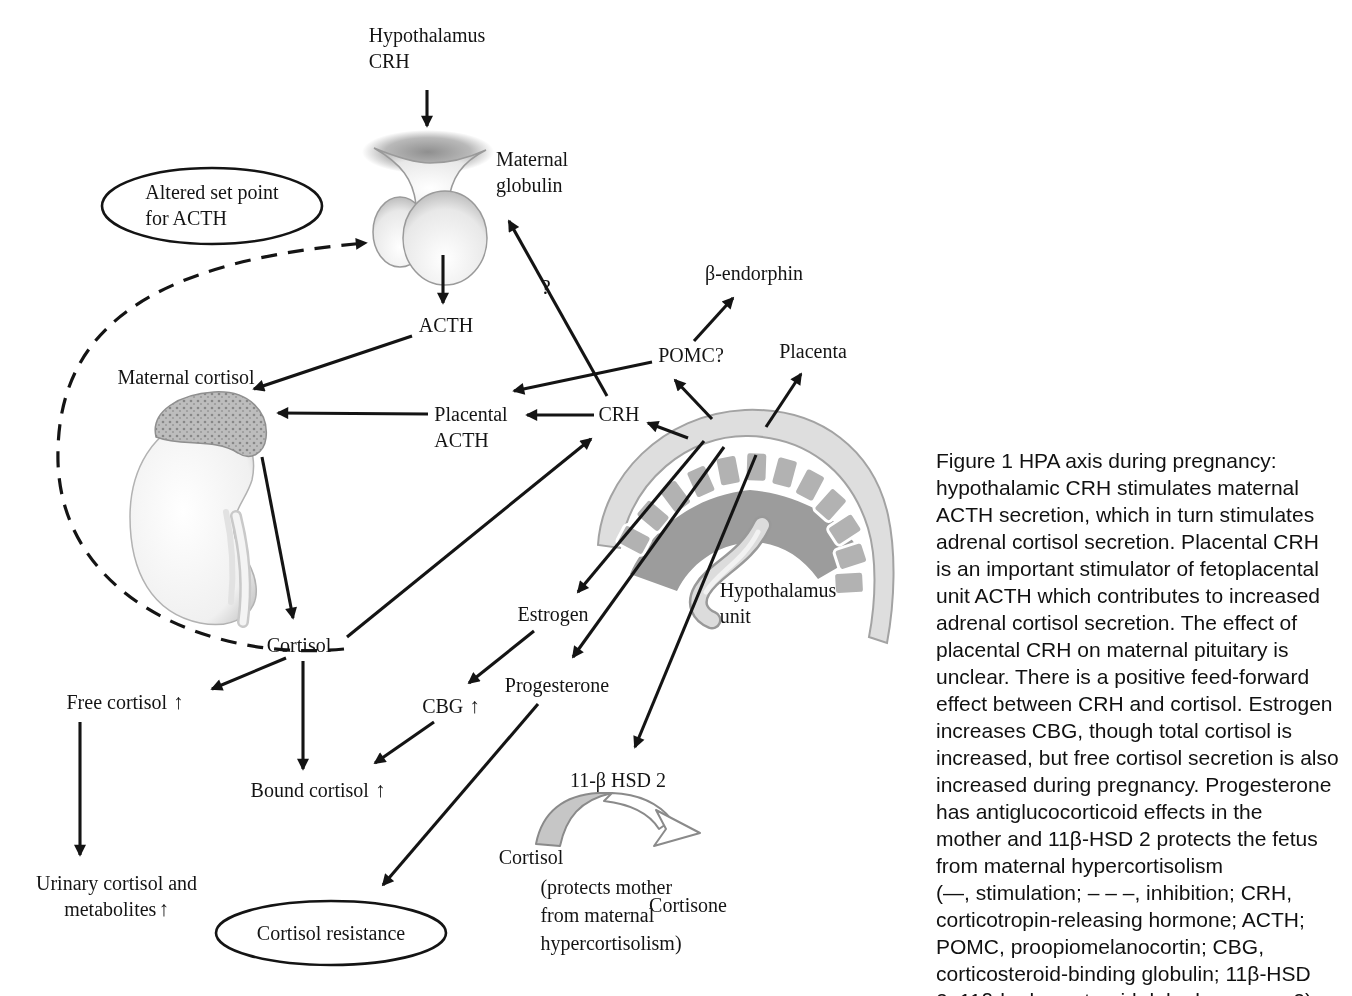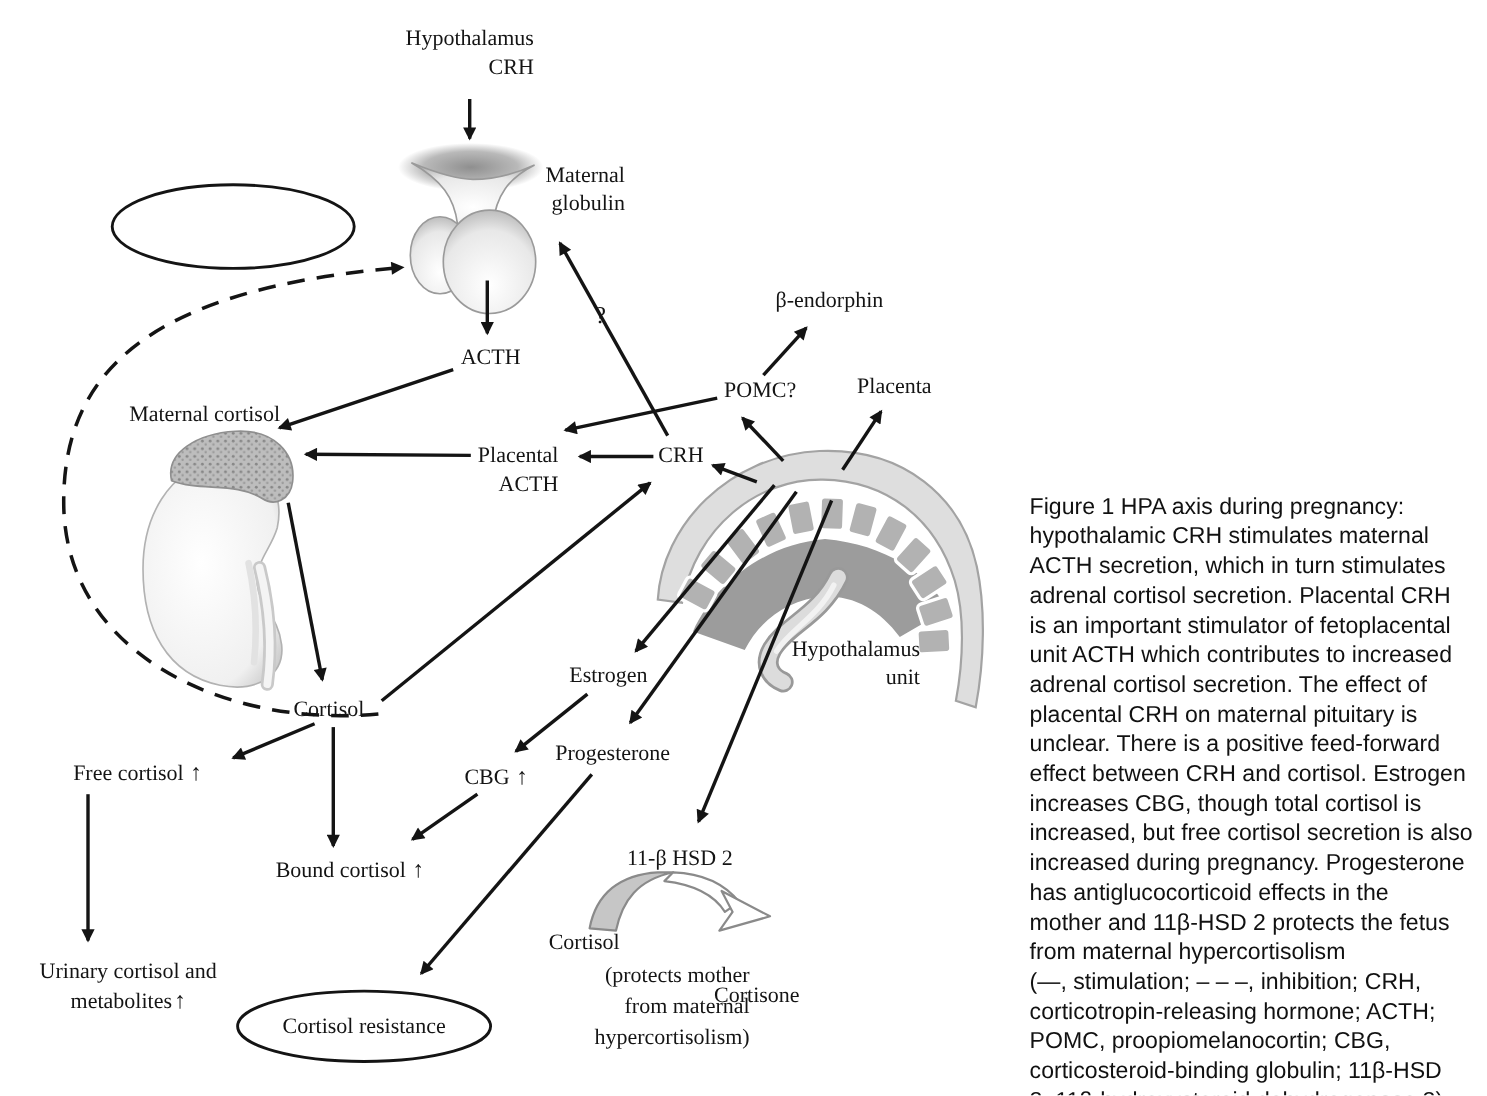--- a/index.html
+++ b/index.html
@@ -1,19 +1,19 @@
 <!DOCTYPE html>
 <html><head>
 <meta charset="utf-8">
 <style>
   html,body{margin:0;padding:0;background:#fff;}
   #figure{position:relative;width:1352px;height:996px;background:#fff;overflow:hidden;
           font-family:"Liberation Serif","DejaVu Serif",serif;color:#141414;}
   #art{position:absolute;left:0;top:0;}
-  .lbl{position:absolute;font-size:20px;line-height:26px;text-align:right;
+  .lbl{position:absolute;font-size:20px;line-height:26px;text-align:left;
        transform:translateX(-50%);white-space:nowrap;color:#141414;}
   .lbl.left{transform:none;text-align:center;}
   .up{font-weight:bold;margin-left:6px;font-size:21px;}
   .up.tight{margin-left:2px;}
   .q{font-size:22px;}
   .caption{position:absolute;left:936px;top:447px;width:418px;
            font-family:"Liberation Sans","DejaVu Sans",sans-serif;
            font-size:21px;line-height:27px;color:#111;}
   .caption b{font-weight:normal;}
 </style>
@@ -137,20 +137,24 @@
   <div class="lbl" style="left:427px;top:22px">
     <div>Hypothalamus</div>
     <div>CRH</div>
   </div>
 
   <div class="lbl" style="left:532px;top:146px">
     <div>Maternal</div>
     <div>globulin</div>
   </div>
 
+  <div class="lbl" style="left:212px;top:179px">
+    <div>Altered set point</div>
+    <div>for ACTH</div>
+  </div>
 
   <div class="lbl" style="left:446px;top:312px">ACTH</div>
   <div class="lbl" style="left:186px;top:364px">Maternal cortisol</div>
 
   <div class="lbl" style="left:471px;top:401px">
     <div>Placental</div>
     <div>ACTH</div>
   </div>
 
   <div class="lbl" style="left:619px;top:401px">CRH</div>

